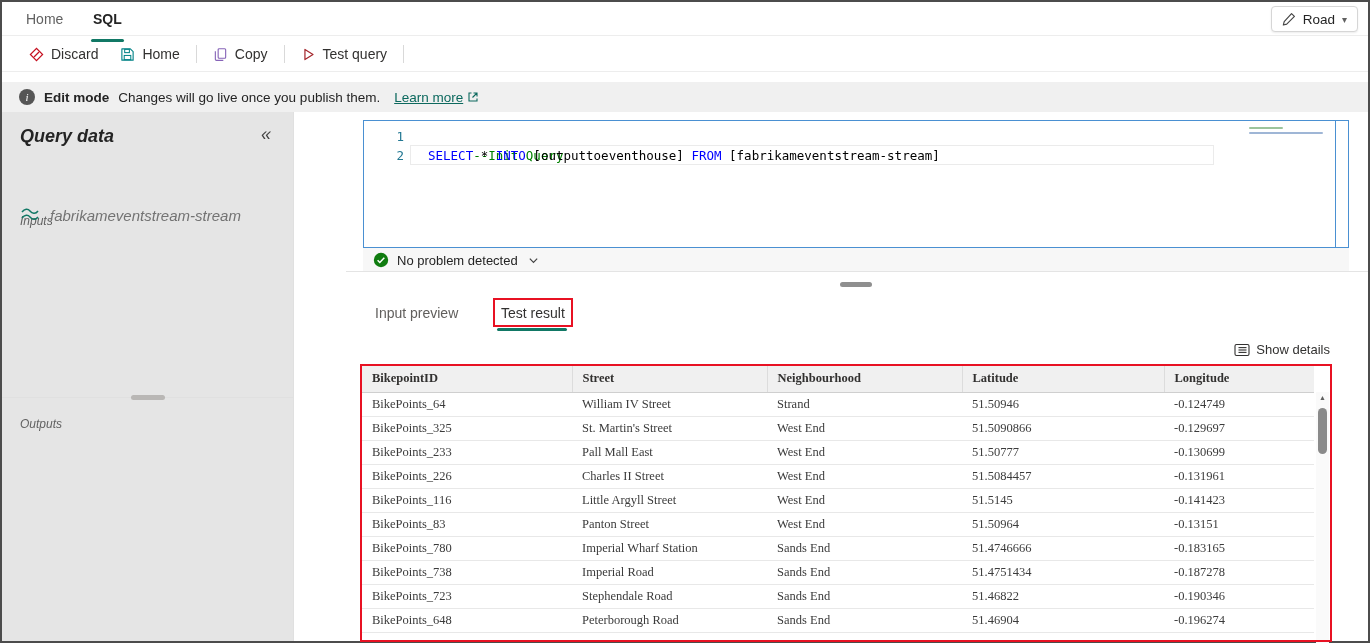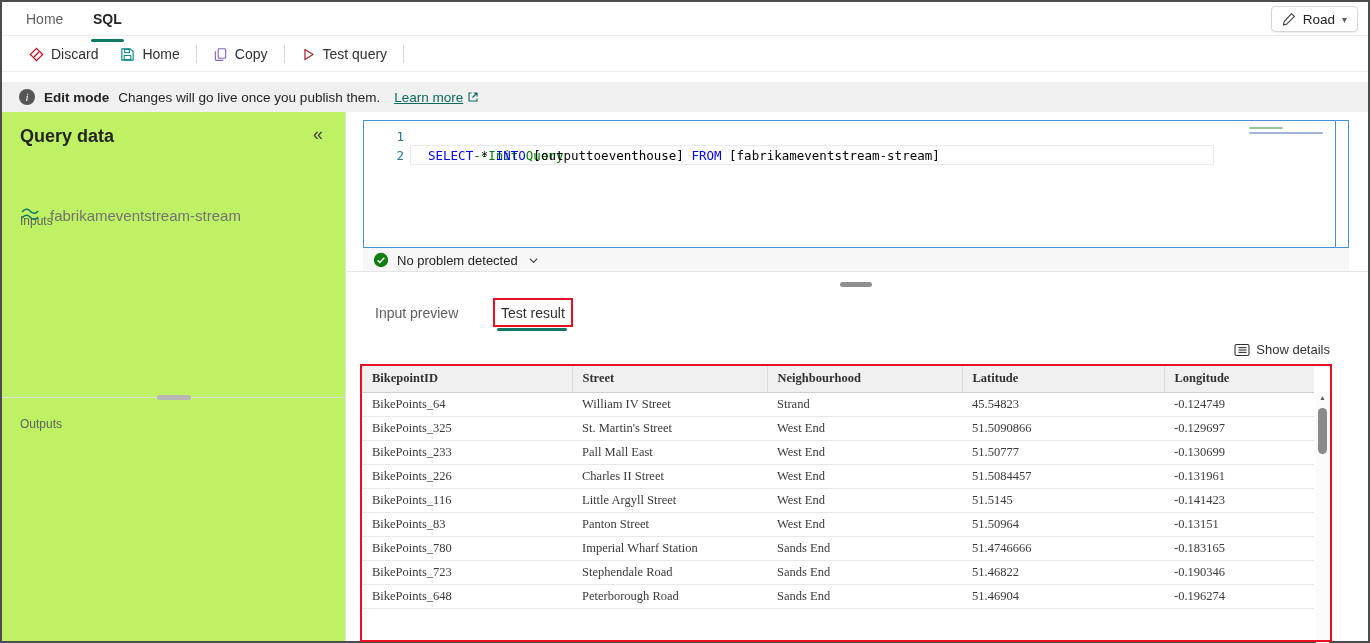--- a/index.html
+++ b/index.html
@@ -28,21 +28,21 @@
 
   
   .banner { position:absolute; left:2px; top:82px; right:2px; height:30px; background:#f0f0f0;
             display:flex; align-items:center; gap:9px; padding-left:17px; font-size:13.5px; color:#242424; }
   .info-i { width:16px; height:16px; border-radius:50%; background:#555; color:#fff; font-size:11px;
             display:flex; align-items:center; justify-content:center; font-family:"Liberation Serif",serif; font-style:italic; flex:0 0 auto; }
   .banner-title { font-weight:700; }
   .banner-link { color:#0c695e; text-decoration:underline; display:flex; align-items:center; gap:4px; margin-left:5px; cursor:pointer; }
 
   
-  .sidebar { position:absolute; left:2px; top:112px; bottom:2px; width:344px; background:#bef264; border-right:1px solid #e0e0e0; }
+  .sidebar { position:absolute; left:2px; top:112px; bottom:2px; width:292px; background:#e5e5e5; border-right:1px solid #e0e0e0;font-style:italic; }
   .sb-title { position:absolute; left:18px; top:14px; font-size:18px; font-weight:700; color:#242424; }
   .sb-collapse { position:absolute; right:22px; top:12px; font-size:18px; color:#424242; cursor:pointer; }
   .sb-label { position:absolute; left:18px; font-size:12px; color:#616161; }
   .sb-label-inputs { top:66px;margin-top:36px; }
   .sb-label-outputs { top:305px; }
   .sb-item { position:absolute; left:18px; right:18px; display:flex; align-items:center; gap:10px;
              font-size:15px; color:#737373; cursor:pointer; }
   .sb-item-input { top:94px; }
   .sb-item-output { top:336px; color:#5c5c5c; }
   .sb-trash { margin-left:auto; margin-right:22px; cursor:pointer; display:flex; }
@@ -269,21 +269,21 @@
             <th>Neighbourhood</th>
             <th>Latitude</th>
             <th>Longitude</th>
           </tr>
       </thead>
       <tbody>
           <tr>
             <td>BikePoints_64</td>
             <td>William IV Street</td>
             <td>Strand</td>
-            <td>45.54823</td>
+            <td>51.50946</td>
             <td>-0.124749</td>
           </tr>
           <tr>
             <td>BikePoints_325</td>
             <td>St. Martin's Street</td>
             <td>West End</td>
             <td>51.5090866</td>
             <td>-0.129697</td>
           </tr>
           <tr>
@@ -315,20 +315,27 @@
             <td>-0.13151</td>
           </tr>
           <tr>
             <td>BikePoints_780</td>
             <td>Imperial Wharf Station</td>
             <td>Sands End</td>
             <td>51.4746666</td>
             <td>-0.183165</td>
           </tr>
           <tr>
+            <td>BikePoints_738</td>
+            <td>Imperial Road</td>
+            <td>Sands End</td>
+            <td>51.4751434</td>
+            <td>-0.187278</td>
+          </tr>
+          <tr>
             <td>BikePoints_723</td>
             <td>Stephendale Road</td>
             <td>Sands End</td>
             <td>51.46822</td>
             <td>-0.190346</td>
           </tr>
           <tr>
             <td>BikePoints_648</td>
             <td>Peterborough Road</td>
             <td>Sands End</td>

